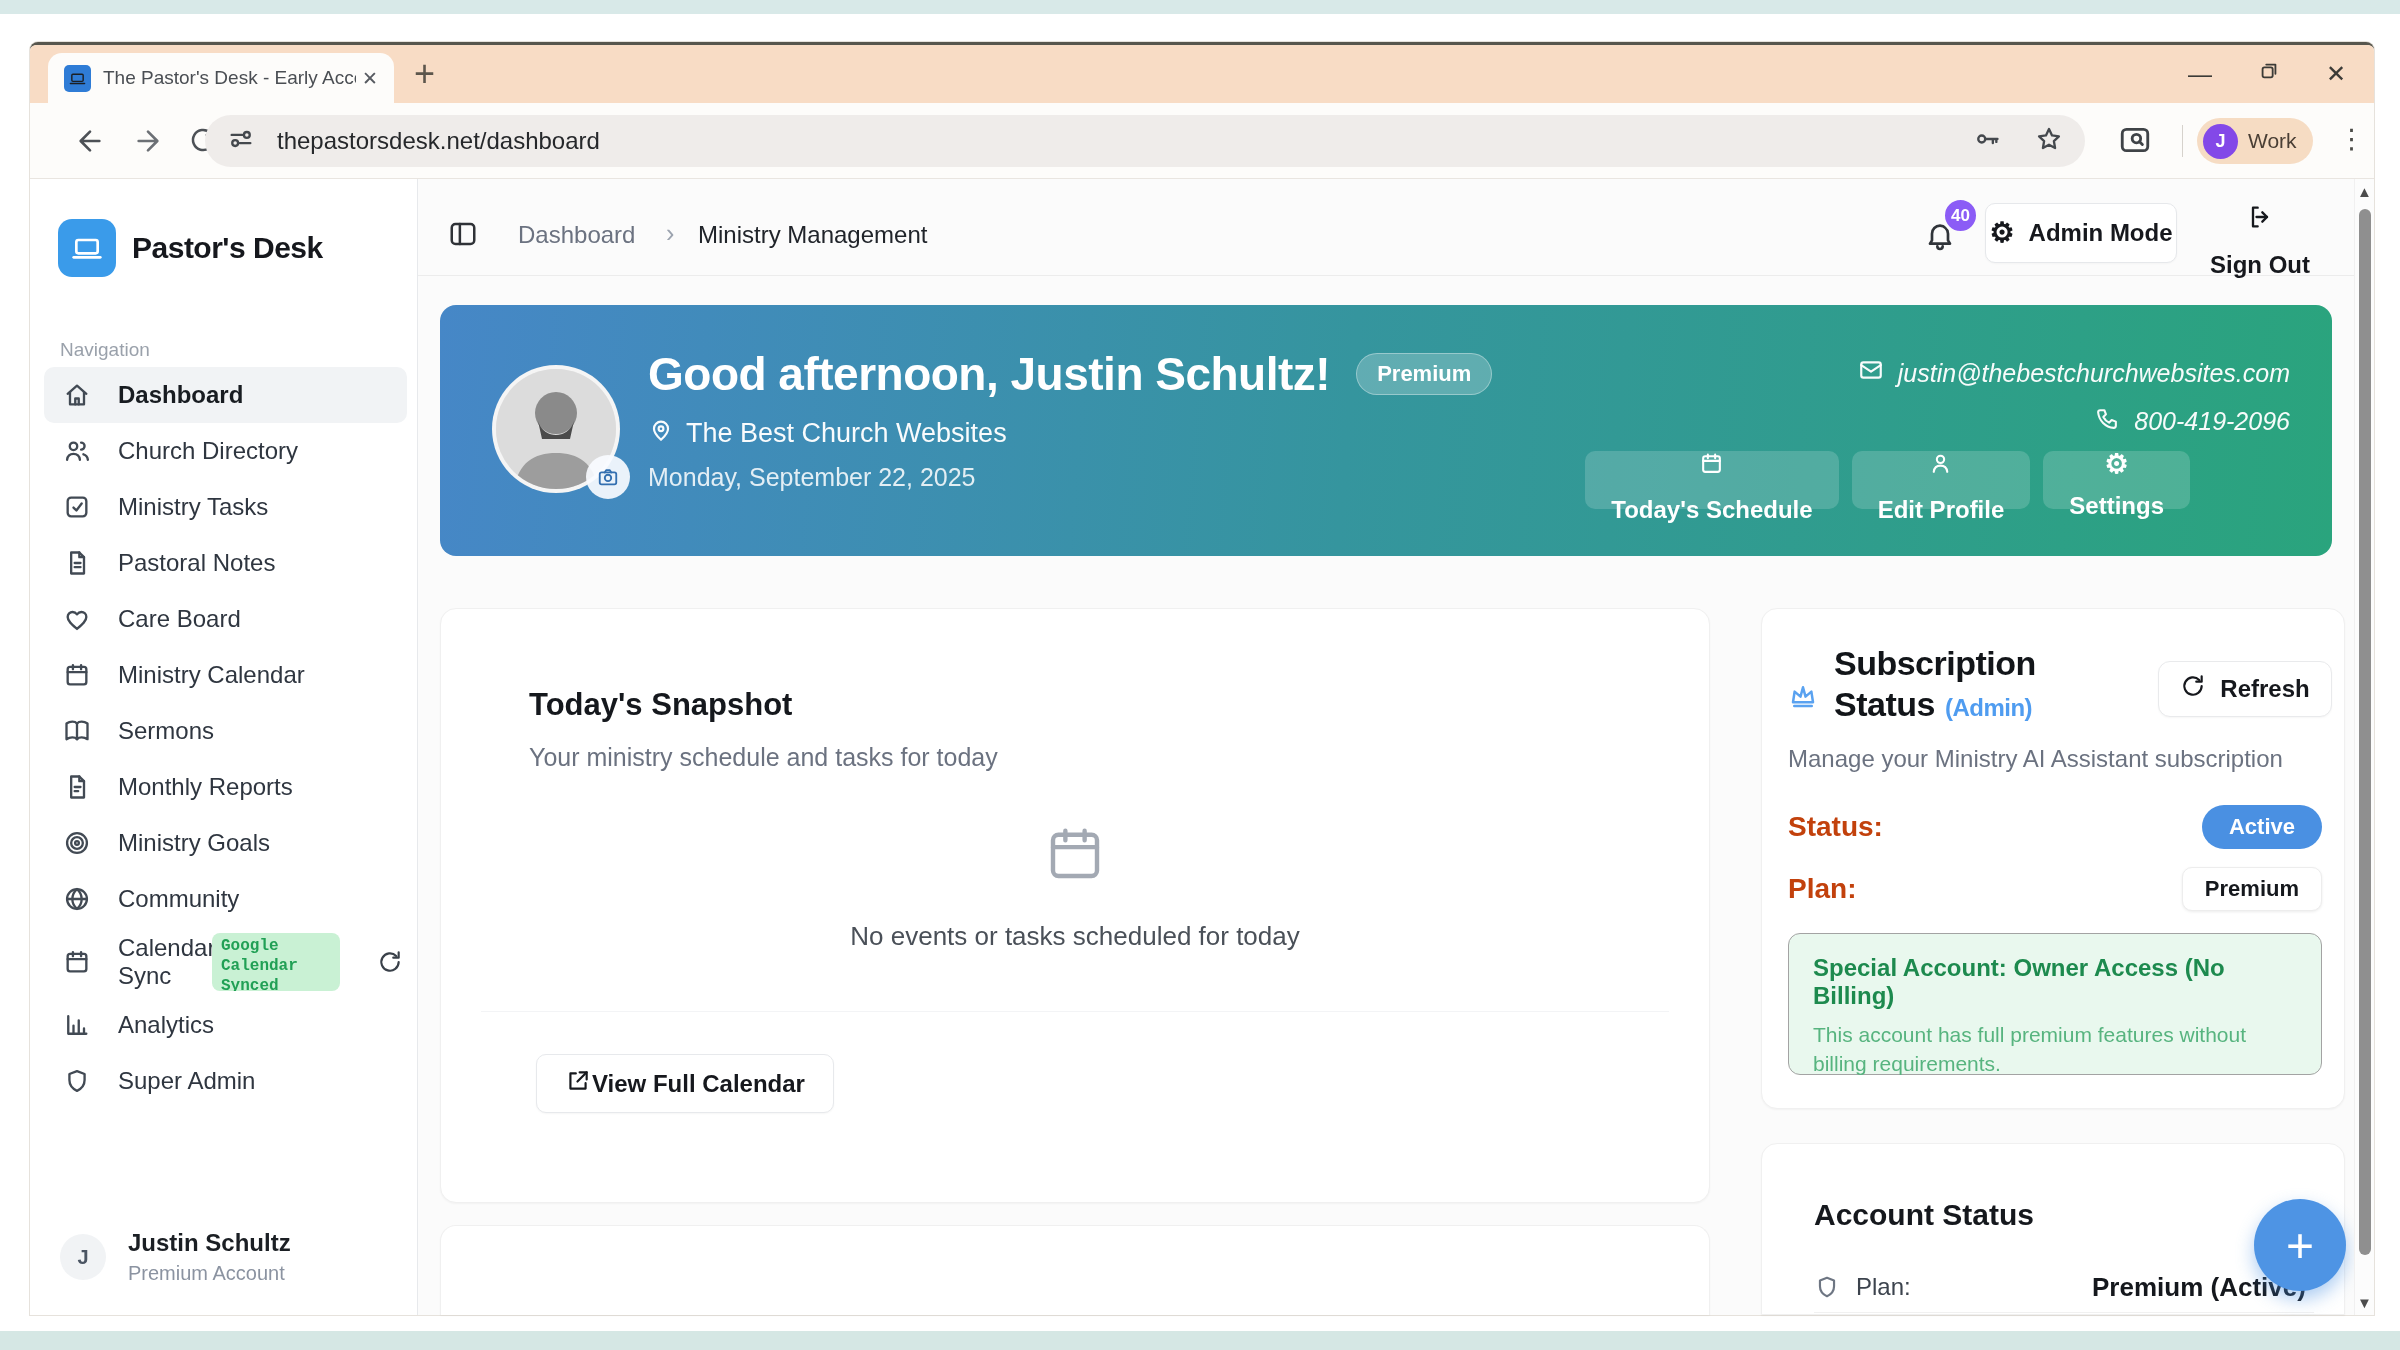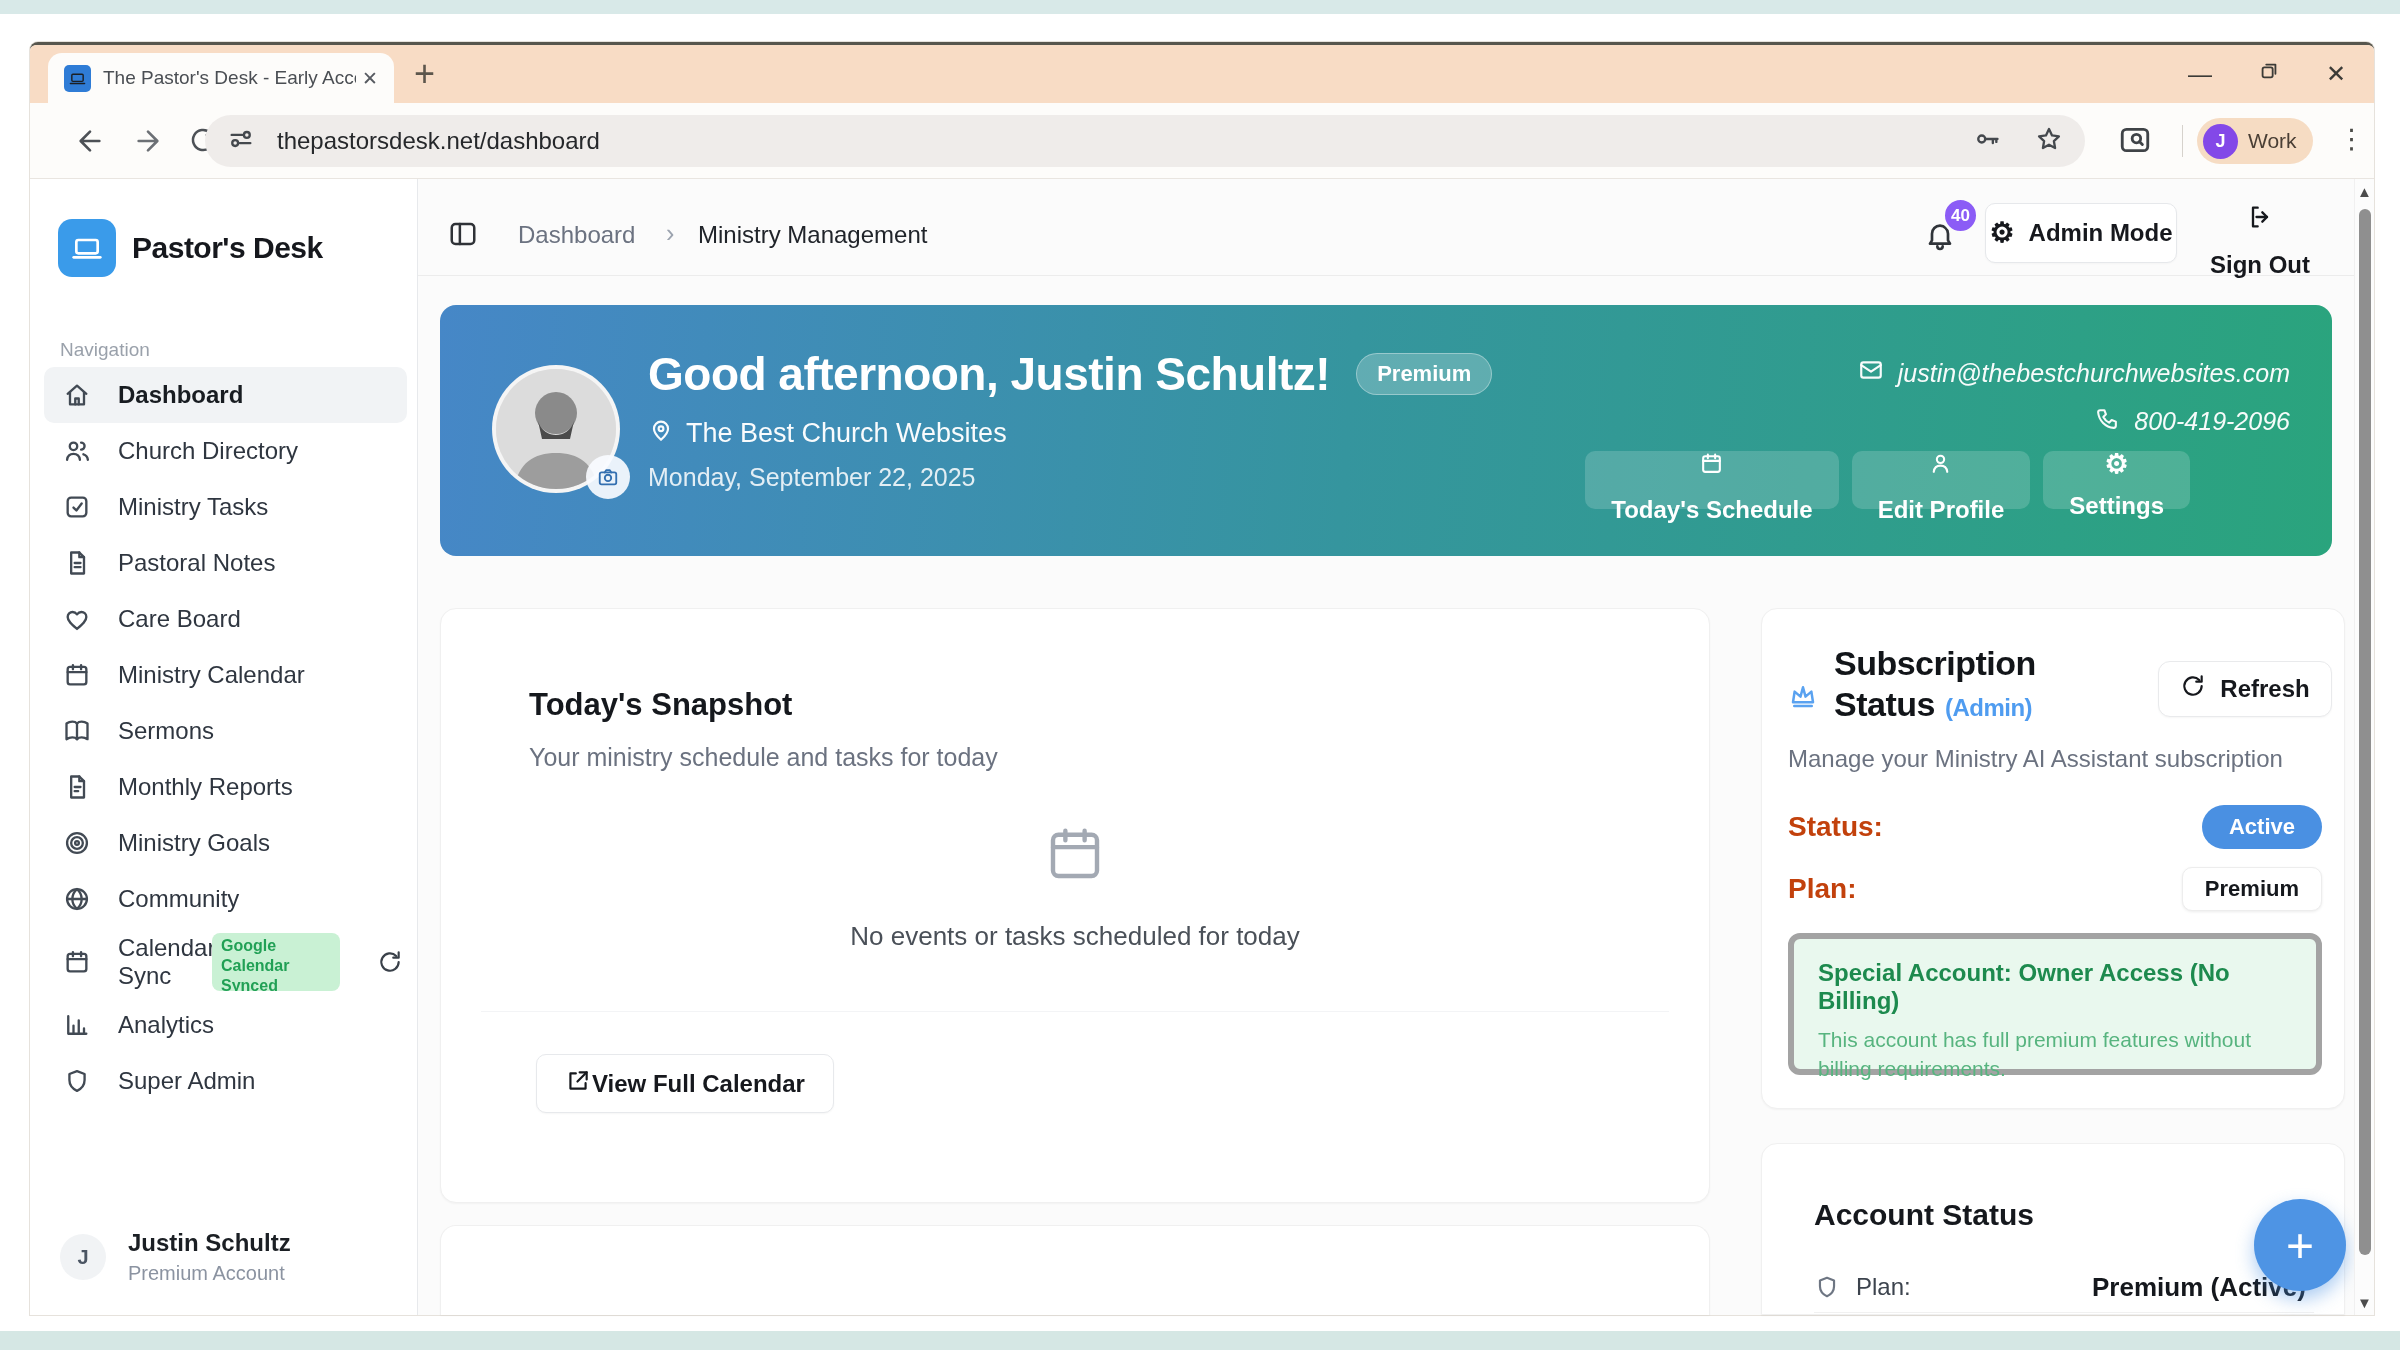--- a/index.html
+++ b/index.html
@@ -48,21 +48,21 @@
         display:flex;align-items:center;justify-content:center;color:#fff;}
   .logoname{position:absolute;left:102px;top:52px;font-size:30px;font-weight:700;color:#16181d;letter-spacing:-0.5px;}
   .navlabel{position:absolute;left:30px;top:160px;font-size:19px;color:#9aa1ab;}
   .navlist{position:absolute;left:14px;right:10px;top:188px;}
   .nav-item{height:56px;display:flex;align-items:center;padding:0 18px;border-radius:10px;color:#2f3640;font-size:24px;position:relative;}
   .nav-item.active{background:#f1f3f5;font-weight:600;color:#181c21;}
   .nicon{width:30px;margin-right:26px;color:#424a54;display:flex;align-items:center;justify-content:center;flex:0 0 auto;}
   .nav-sync{height:70px;}
   .nav-sync .nlabel{width:132px;line-height:1.15;}
   .syncbadge{position:absolute;left:168px;top:6px;width:128px;height:58px;overflow:hidden;background:#c9f1d4;color:#21a055;
-             font-size:16px;font-weight:700;border-radius:8px;padding:3px 9px;box-sizing:border-box;line-height:1.25;}
+             font-size:16px;font-weight:700;border-radius:8px;padding:3px 9px;box-sizing:border-box;line-height:1.25;font-family:Liberation Mono, monospace;}
   .syncicon{position:absolute;right:4px;top:22px;color:#394049;}
   .side-user{position:absolute;left:30px;top:1050px;display:flex;gap:22px;align-items:center;}
   .uava{width:46px;height:46px;border-radius:50%;background:#f1f3f5;color:#4b5563;font-size:20px;font-weight:700;
         display:flex;align-items:center;justify-content:center;}
   .uname{font-size:24px;font-weight:700;color:#1b1f24;}
   .uplan{font-size:20px;color:#8b93a1;margin-top:5px;}
 
   
   .main{position:absolute;left:388px;top:0;width:1956px;height:1136px;}
   .mheader{position:absolute;left:0;top:0;width:1936px;height:97px;border-bottom:1px solid #ececec;box-sizing:border-box;}
@@ -120,21 +120,21 @@
   .sub-title{position:absolute;left:72px;top:34px;font-size:34px;font-weight:700;line-height:41px;color:#121519;letter-spacing:-0.5px;}
   .admintag{font-size:24px;font-weight:600;color:#4f9cf0;margin-left:10px;}
   .refreshbtn{position:absolute;right:12px;top:52px;width:172px;height:54px;background:#fff;border:1px solid #e9eaec;border-radius:12px;
               display:flex;align-items:center;justify-content:center;gap:14px;font-size:24px;font-weight:600;color:#16181d;box-shadow:0 1px 2px rgba(0,0,0,.04);}
   .sub-sub{position:absolute;left:26px;top:136px;font-size:24px;color:#6b7280;}
   .kvrow{position:absolute;left:26px;right:22px;display:flex;align-items:center;justify-content:space-between;}
   .kvlabel{font-size:28px;font-weight:600;color:#c2410c;}
   .activepill{background:#4a90e2;color:#fff;font-size:22px;font-weight:700;border-radius:999px;padding:9px 27px;}
   .planpill{background:#fff;border:1px solid #ededed;box-shadow:0 1px 3px rgba(0,0,0,.08);color:#15181d;
             font-size:22px;font-weight:700;border-radius:10px;padding:8px 22px;}
-  .greenbox{position:absolute;left:26px;right:22px;top:324px;height:142px;background:#e9f8ee;border:6px solid #a3a3a3;border-radius:12px;
+  .greenbox{position:absolute;left:26px;right:22px;top:324px;height:142px;background:#e9f8ee;border:1px solid #a3a3a3;border-radius:12px;
             padding:20px 24px;box-sizing:border-box;}
   .greenbox-title{font-size:24px;font-weight:700;color:#1d8a4e;}
   .greenbox-body{margin-top:10px;font-size:21px;line-height:1.4;color:#57b47f;}
 
   .acctcard{position:absolute;left:1343px;top:964px;width:584px;height:172px;border-radius:16px 16px 0 0;overflow:hidden;}
   .acct-title{position:absolute;left:52px;top:54px;font-size:30px;font-weight:700;color:#15181d;text-align:center;}
   .acct-row{position:absolute;left:52px;right:30px;top:118px;height:50px;display:flex;align-items:center;border-bottom:1px solid #f1f1f1;}
   .acct-plan-label{font-size:24px;color:#3c434d;margin-left:16px;}
   .acct-plan-value{position:absolute;left:278px;font-size:26px;font-weight:700;color:#15181d;}
   .acct-shield{color:#6e7683;display:flex;}

